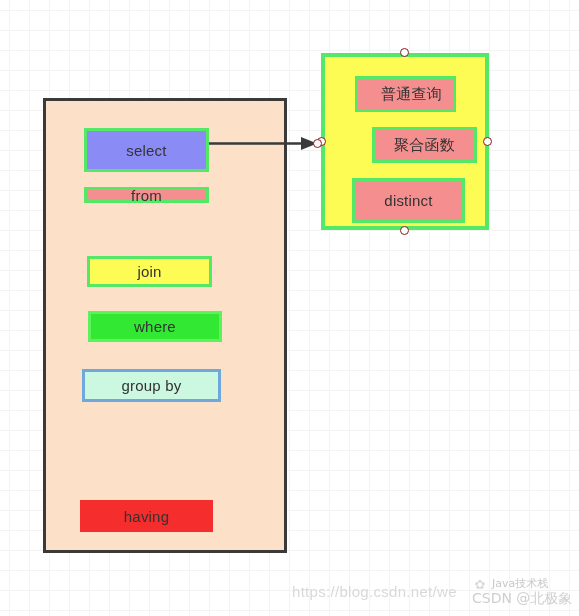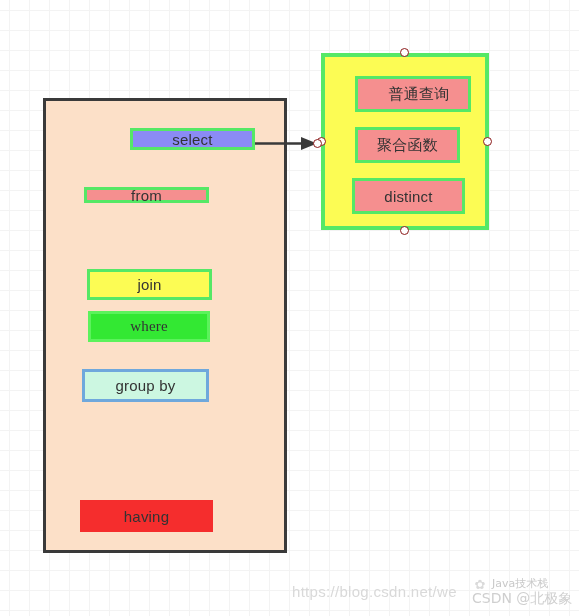--- a/index.html
+++ b/index.html
@@ -67,41 +67,41 @@
     letter-spacing: 0.2px;
     white-space: nowrap;
   }
 
   .node.cjk {
     font-family: "DejaVu Sans", "Liberation Sans", sans-serif;
     font-size: 15px;
   }
 
   
-  .n-select   { left: 84px;  top: 128px; width: 125px; height: 22px;
-                background: #8b8bf5; border: 3px solid #55e866; margin-left: 46px; }
+  .n-select   { left: 84px;  top: 128px; width: 125px; height: 44px;
+                background: #8b8bf5; border: 3px solid #55e866; }
   .n-from     { left: 84px;  top: 187px; width: 125px; height: 16px;
                 background: #f58f8f; border: 3px solid #55e866; }
-  .n-join     { left: 87px;  top: 269px; width: 125px; height: 31px;
+  .n-join     { left: 87px;  top: 256px; width: 125px; height: 31px;
                 background: #fcfc54; border: 3px solid #55e866; }
-  .n-where    { left: 88px;  top: 311px; width: 122px; height: 31px;
-                background: #33e833; border: 3px solid #5cf25c; font-family: Liberation Serif, serif; }
-  .n-groupby  { left: 82px;  top: 369px; width: 127px; height: 33px;
+  .n-where    { left: 88px;  top: 311px; width: 134px; height: 31px;
+                background: #33e833; border: 3px solid #5cf25c; }
+  .n-groupby  { left: 82px;  top: 369px; width: 139px; height: 33px;
                 background: #ccf7e1; border: 3px solid #6fa8dc; }
   .n-orderby  { left: 83px;  top: 433px; width: 126px; height: 32px;
                 background: #f78ff7; border: 3px solid #55e866; }
   .n-having   { left: 80px;  top: 500px; width: 133px; height: 32px;
                 background: #f52d2d; border: none; text-align: center; }
 
   
-  .n-normal   { left: 355px; top: 76px;  width: 116px; height: 36px;
+  .n-normal   { left: 355px; top: 76px;  width: 101px; height: 36px;
                 background: #f58f8f; border: 3px solid #55e866; padding-left: 12px; }
-  .n-agg      { left: 355px; top: 127px; width: 105px; height: 36px;
+  .n-agg      { left: 372px; top: 127px; width: 105px; height: 36px;
                 background: #f58f8f; border: 3px solid #55e866; }
-  .n-distinct { left: 352px; top: 178px; width: 113px; height: 36px;
+  .n-distinct { left: 352px; top: 178px; width: 113px; height: 45px;
                 background: #f58f8f; border: 3px solid #55e866; }
 
   
   .connector-layer {
     position: absolute;
     left: 0;
     top: 0;
     width: 579px;
     height: 616px;
     pointer-events: none;

